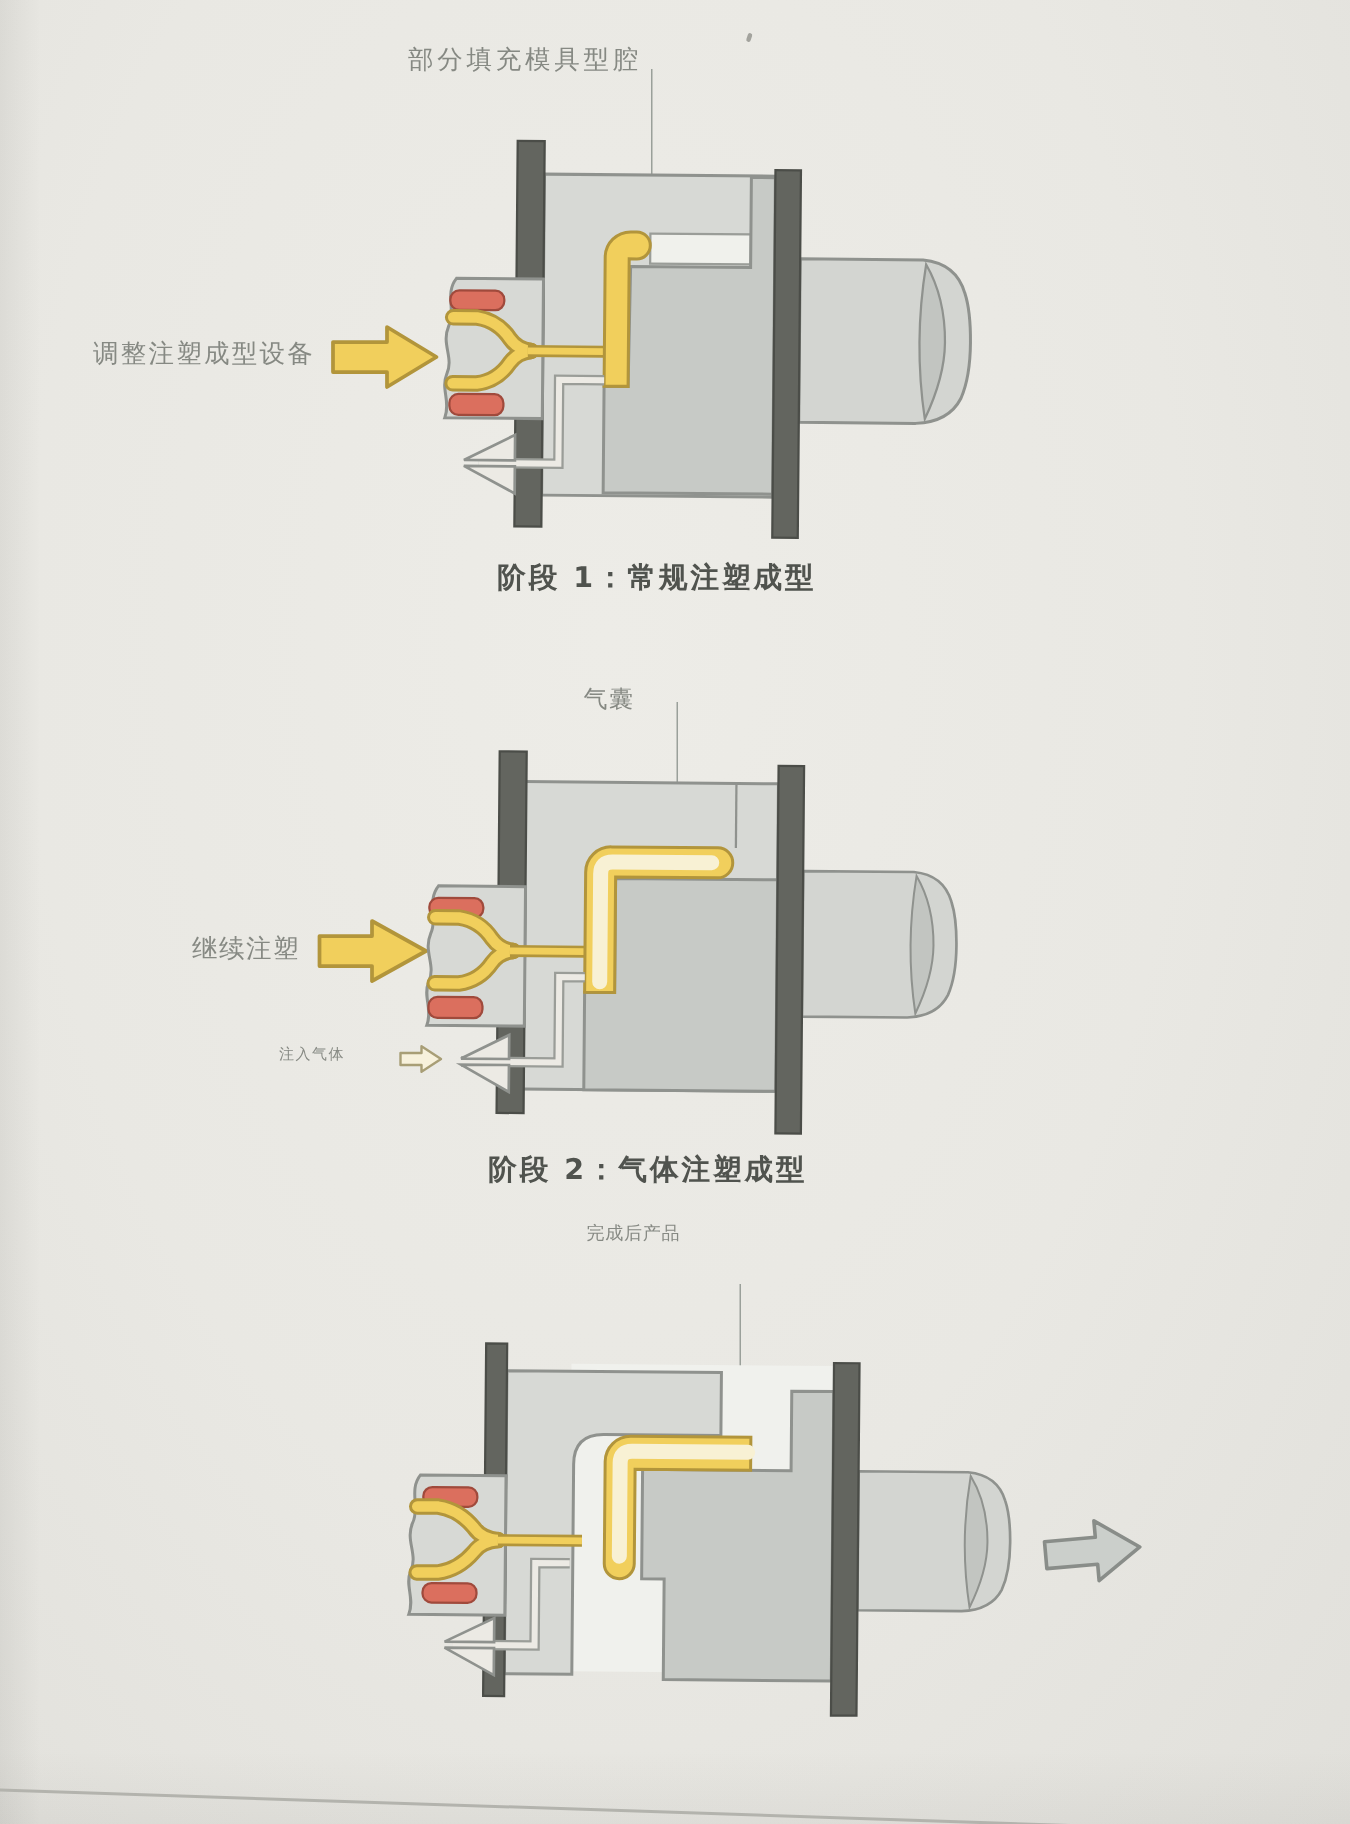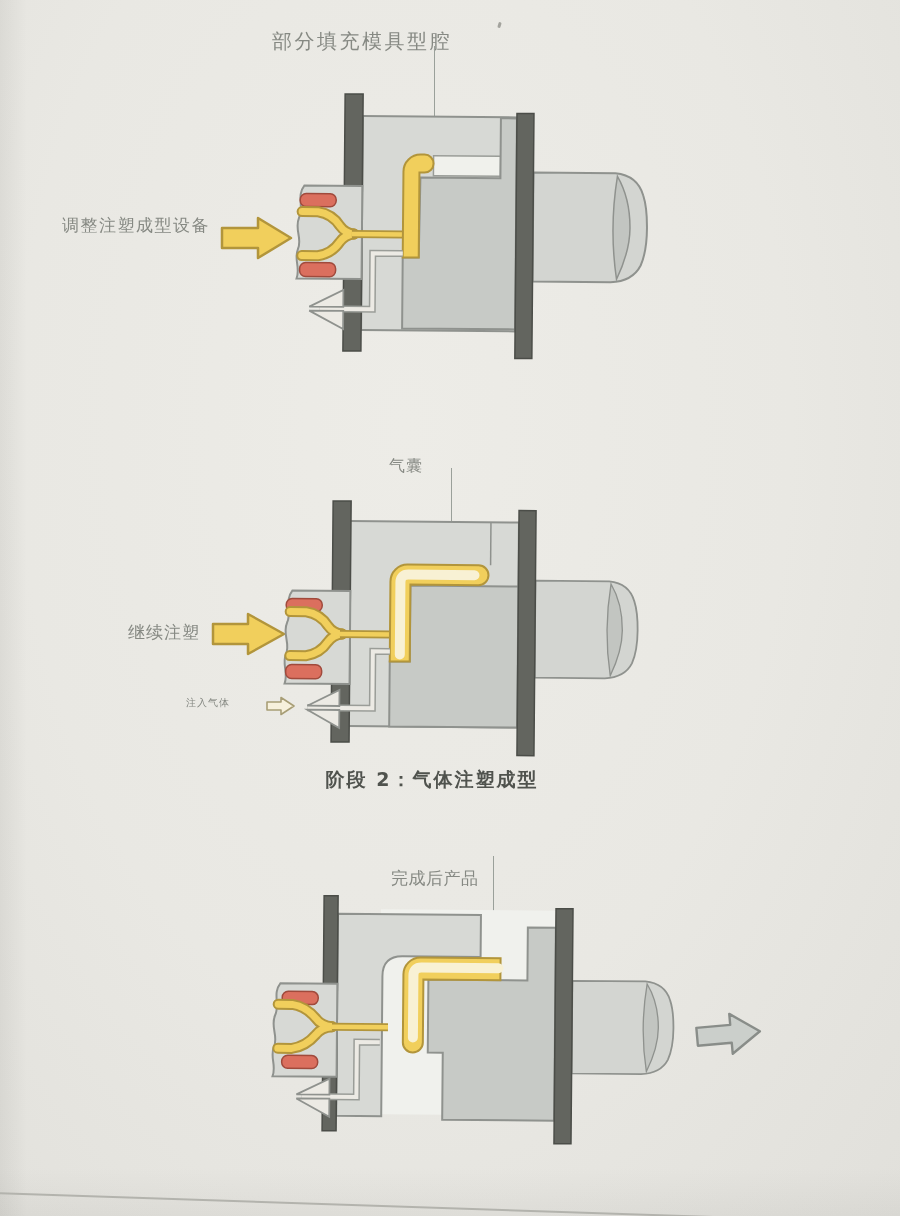--- a/index.html
+++ b/index.html
@@ -9,24 +9,24 @@
     background:
       linear-gradient(90deg, rgba(60,60,55,0.07), rgba(0,0,0,0) 3%),
       linear-gradient(0deg, rgba(60,60,55,0.05), rgba(0,0,0,0) 4%),
       radial-gradient(ellipse at 45% 35%, #edece7 0%, #e9e8e3 55%, #e1e0db 100%);
   }
   .lbl{position:absolute;color:#868983;white-space:nowrap;}
   .cap{position:absolute;color:#50534e;font-weight:700;font-size:19px;letter-spacing:2px;text-align:center;white-space:nowrap;}
   .leader{position:absolute;width:0;border-left:1.5px solid #9aa09a;}
   .diagram{position:absolute;transform:rotate(0.5deg);}
   .arrow{position:absolute;}
-  .s1-top{left:272px;top:28px;font-size:20px;letter-spacing:2.5px;text-align:right;}
+  .s1-top{left:272px;top:28px;font-size:17px;letter-spacing:2.5px;text-align:right;}
   .s2-top{left:389px;top:456px;font-size:16px;letter-spacing:1px;}
-  .s3-top{left:391px;top:867px;font-size:17px;letter-spacing:0.5px;text-align:right;}
-  .s1-side{left:62px;top:214px;font-size:17px;letter-spacing:1.5px;}
+  .s3-top{left:391px;top:814px;font-size:12px;letter-spacing:0.5px;text-align:right;}
+  .s1-side{left:62px;top:224px;font-size:17px;letter-spacing:1.5px;}
   .s2-side{left:128px;top:621px;font-size:17px;letter-spacing:1px;font-family:Liberation Serif, serif;}
   .s2-side2{left:186px;top:696px;font-size:10px;letter-spacing:1px;}
   .s1-cap{left:300px;top:372px;width:276px;}
   .s2-cap{left:294px;top:767px;width:276px;}
   .s3-cap{left:274px;top:1166px;width:276px;}
   .s1-leader{left:434px;top:46px;height:112px;}
   .s2-leader{left:451px;top:468px;height:104px;}
   .s3-leader{left:493px;top:856px;height:100px;}
   .s1-diagram{left:270px;top:85px;}
   .s2-diagram{left:250px;top:495px;}
@@ -97,20 +97,21 @@
     </g>
     <path class="melt" d="M133,173 L133,87 A17,17 0 0 1 150,70 L154,70 A9,9 0 0 1 154,88 L149,88 L149,173 Z"></path>
     <g>
       <path class="gasline-o" d="M50,225 H103 V169 H133"></path>
       <path class="gasline-i" d="M50,225 H103 V169 H133"></path>
     </g>
     <path class="wedge" d="M40,223 L74,206 L74,223 Z"></path>
     <path class="wedge" d="M40,227 L74,245 L74,227 Z"></path>
   </svg>
 
+  <div class="cap s1-cap">阶段 1：常规注塑成型</div>
 
   <div class="lbl s2-top">气囊</div>
   <div class="leader s2-leader"></div>
   <div class="lbl s2-side">继续注塑</div>
   <div class="lbl s2-side2">注入气体</div>
 
   <svg class="arrow s2-arrow" width="76" height="45">
     <polygon class="big-arrow" points="2,12 37,12 37,2 73,22 37,42 37,32 2,32"></polygon>
   </svg>
   <svg class="arrow s2-arrow-small" width="30" height="20">

